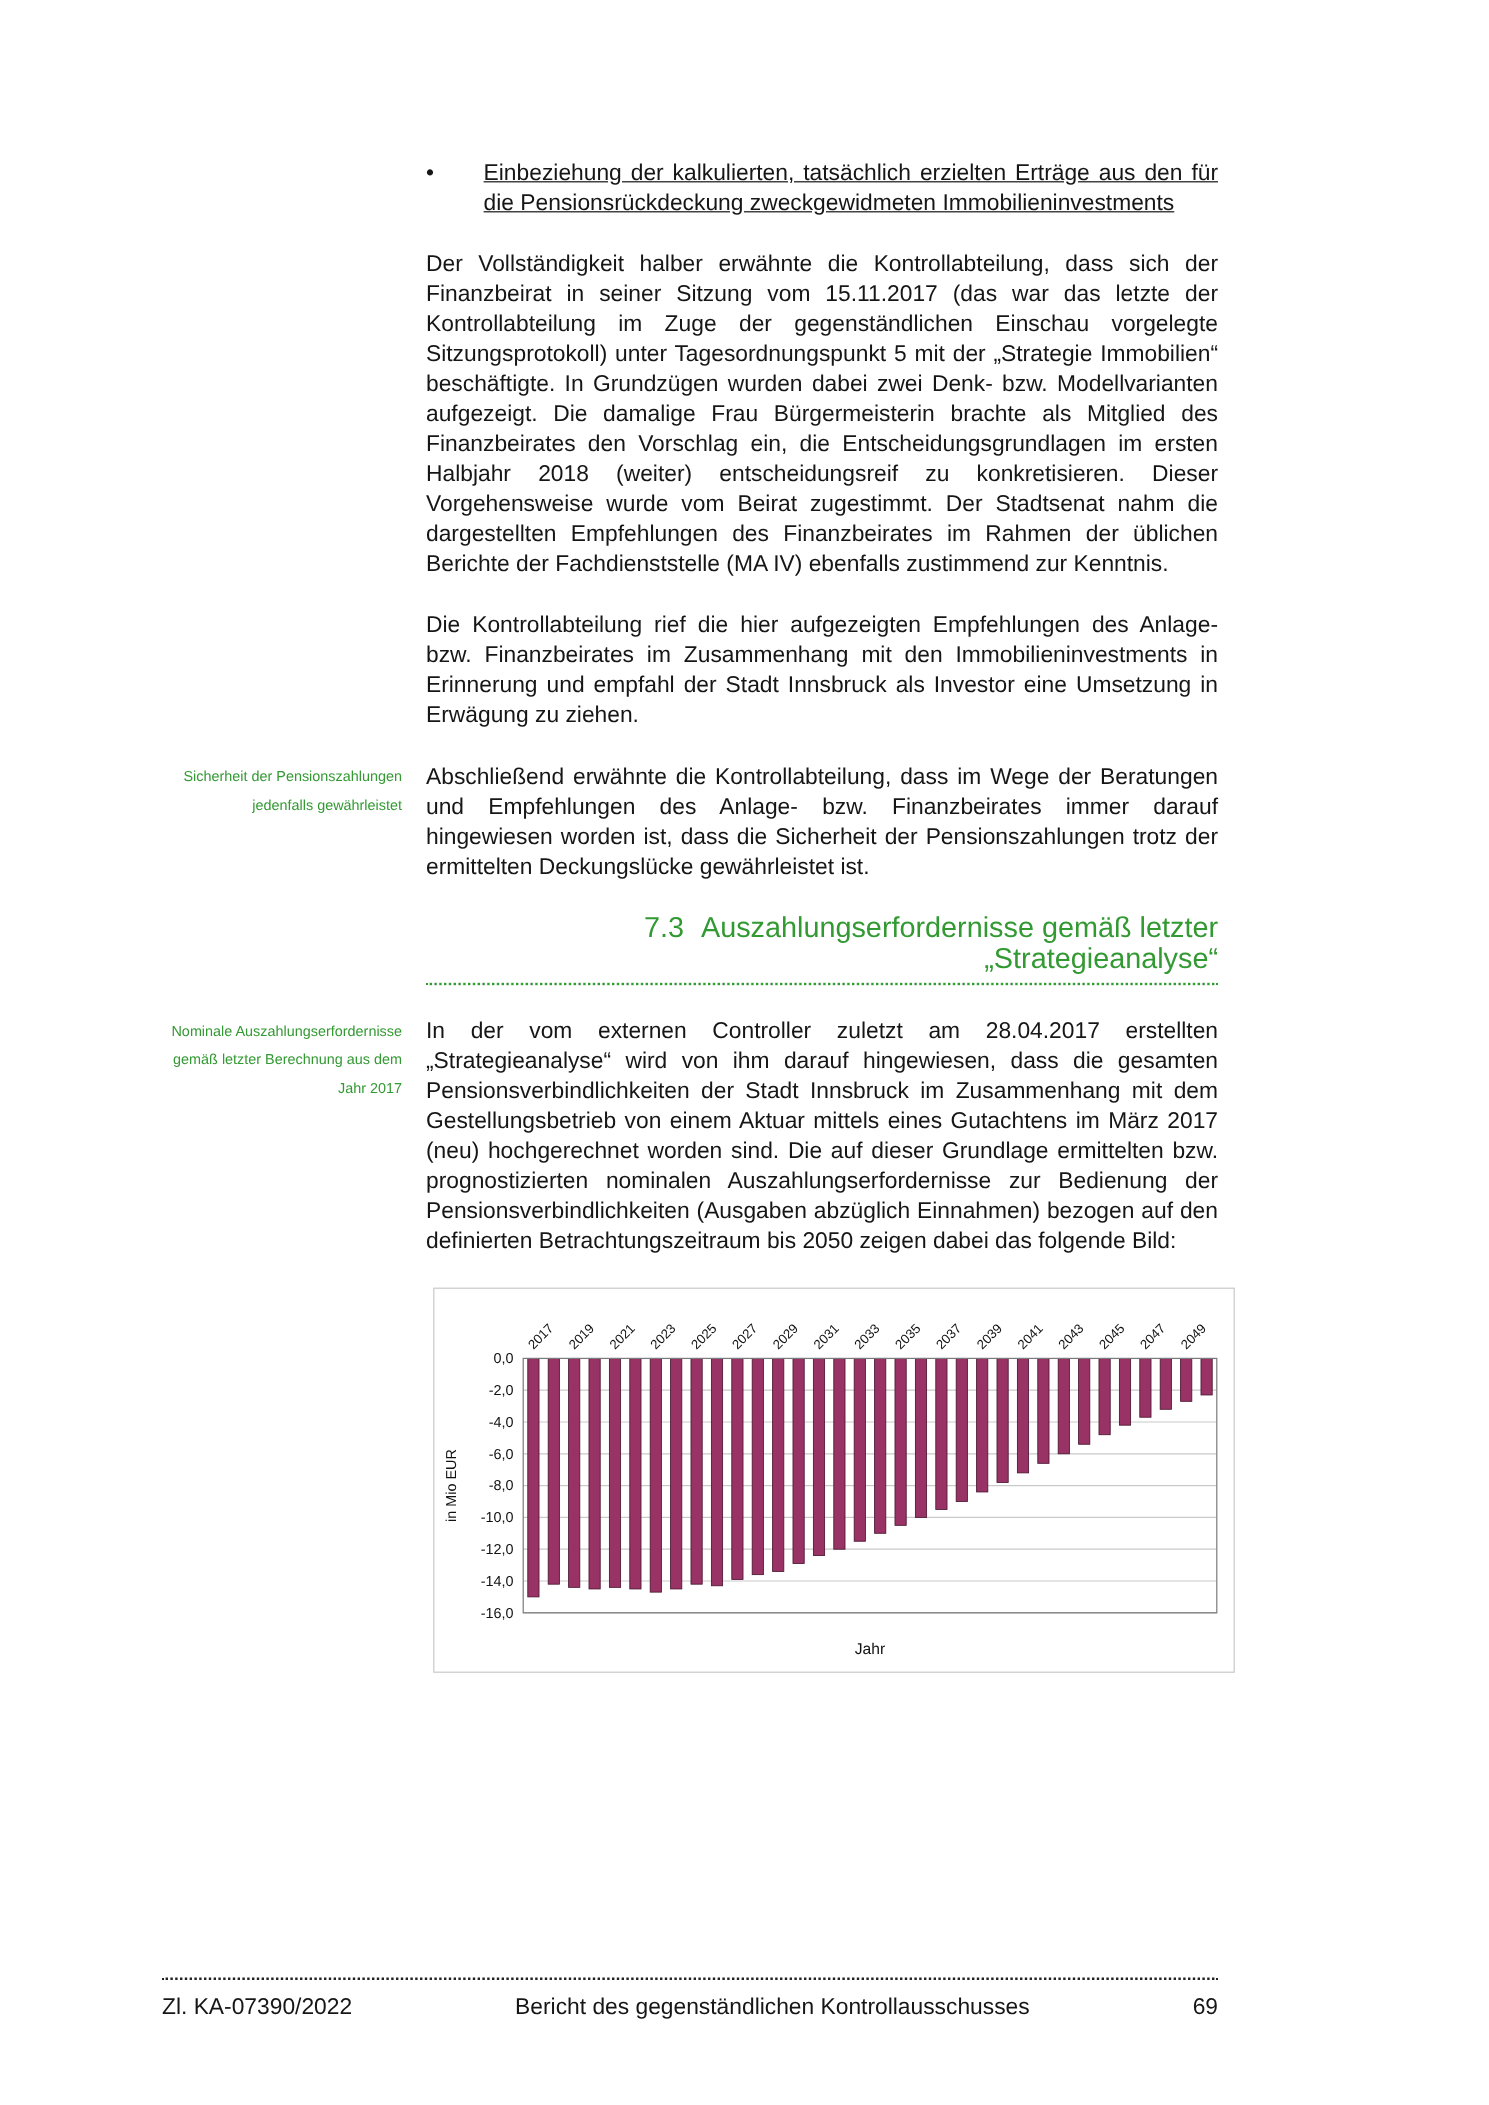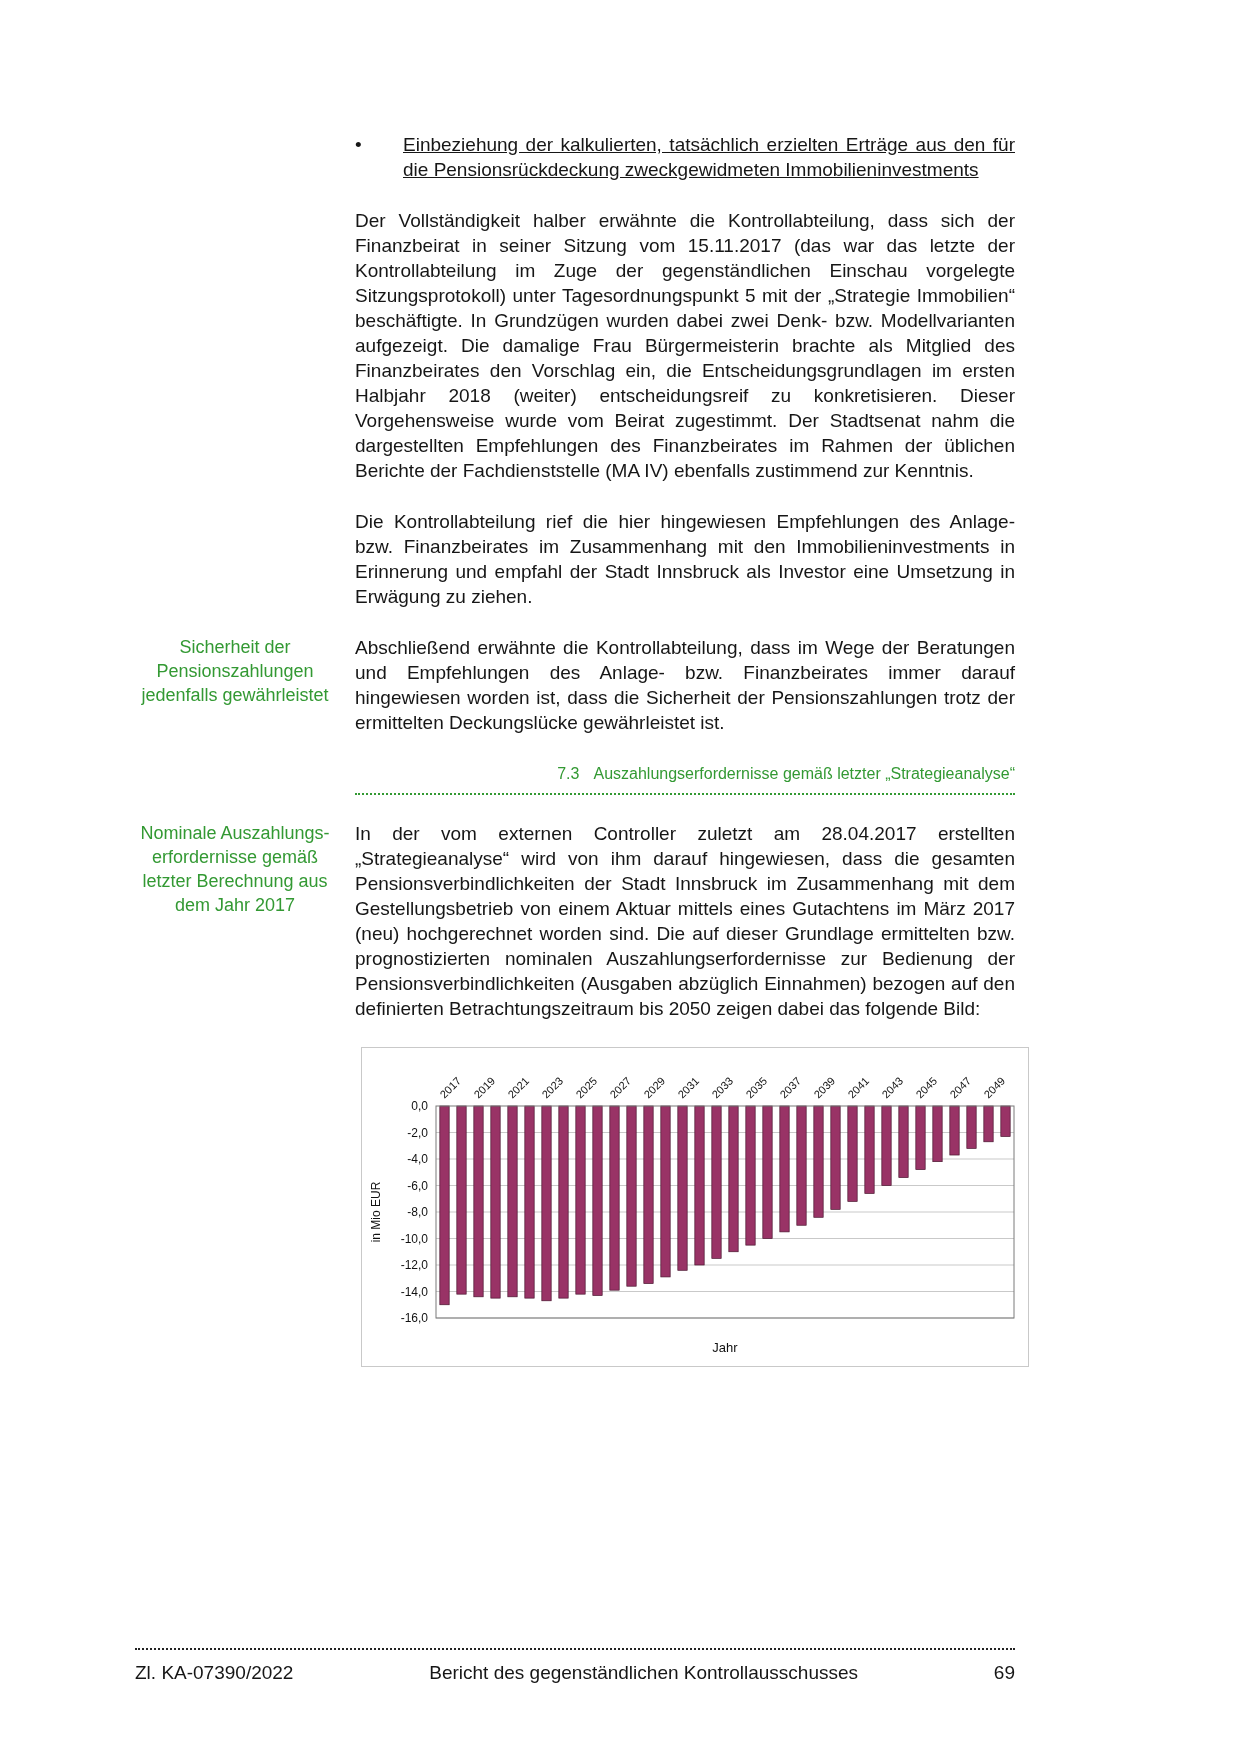--- a/index.html
+++ b/index.html
@@ -7,25 +7,25 @@
     --ink:#161616;
   }
   *{box-sizing:border-box;}
   body{margin:0;background:#ffffff;font-family:"Liberation Sans",sans-serif;color:var(--ink);}
   .page{position:relative;width:1241px;height:1754px;background:#ffffff;overflow:hidden;}
   .content{position:absolute;left:135px;top:132px;width:880px;}
   .row{display:grid;grid-template-columns:220px 660px;}
   .block{margin-bottom:26px;}
   p{margin:0;}
   .body-text{font-size:19px;line-height:25px;text-align:justify;color:var(--ink);}
-  .margin-note{color:var(--green);font-size:18px;line-height:24px;padding-right:20px;text-align:center;}
+  .margin-note{color:var(--green);font-size:12px;line-height:24px;padding-right:20px;text-align:right;}
   .bullet-row{display:flex;}
   .bullet-marker{width:28px;flex:0 0 28px;font-size:19px;line-height:25px;}
   .bullet-text{text-decoration:underline;flex:1;margin-left:20px;}
-  .heading{margin:0;font-weight:normal;color:var(--green);font-size:16px;line-height:26px;text-align:right;border-bottom:2px dotted var(--green);padding-bottom:6px;}
+  .heading{margin:0;font-weight:normal;color:var(--green);font-size:24px;line-height:26px;text-align:right;border-bottom:2px dotted var(--green);padding-bottom:6px;}
   .heading .h-num{margin-right:14px;}
   .chart-box{margin-left:6px;width:668px;border:1px solid #c9c9c9;background:#ffffff;padding:2px 0 0 0;}
   .footer{position:absolute;left:135px;top:1648px;width:880px;}
   .footer-rule{border-top:2.5px dotted #222;height:0;margin-bottom:11px;}
   .footer-row{display:grid;grid-template-columns:auto 1fr auto;font-size:19px;line-height:24px;color:var(--ink);}
   .footer-center{text-align:center;}
   .footer-right{text-align:right;}
 </style>
 </head>
 <body>
@@ -41,21 +41,21 @@
       </div>
     </div>
 
     <div class="row block">
       <div></div>
       <p class="body-text">Der Vollständigkeit halber erwähnte die Kontrollabteilung, dass sich der Finanzbeirat in seiner Sitzung vom 15.11.2017 (das war das letzte der Kontrollabteilung im Zuge der gegenständlichen Einschau vorgelegte Sitzungsprotokoll) unter Tagesordnungspunkt 5 mit der „Strategie Immobilien“ beschäftigte. In Grundzügen wurden dabei zwei Denk- bzw. Modellvarianten aufgezeigt. Die damalige Frau Bürgermeisterin brachte als Mitglied des Finanzbeirates den Vorschlag ein, die Entscheidungsgrundlagen im ersten Halbjahr 2018 (weiter) entscheidungsreif zu konkretisieren. Dieser Vorgehensweise wurde vom Beirat zugestimmt. Der Stadtsenat nahm die dargestellten Empfehlungen des Finanzbeirates im Rahmen der üblichen Berichte der Fachdienststelle (MA IV) ebenfalls zustimmend zur Kenntnis.</p>
     </div>
 
     <div class="row block">
       <div></div>
-      <p class="body-text">Die Kontrollabteilung rief die hier hingewiesen Empfehlungen des Anlage- bzw. Finanzbeirates im Zusammenhang mit den Immobilieninvestments in Erinnerung und empfahl der Stadt Innsbruck als Investor eine Umsetzung in Erwägung zu ziehen.</p>
+      <p class="body-text">Die Kontrollabteilung rief die hier aufgezeigten Empfehlungen des Anlage- bzw. Finanzbeirates im Zusammenhang mit den Immobilieninvestments in Erinnerung und empfahl der Stadt Innsbruck als Investor eine Umsetzung in Erwägung zu ziehen.</p>
     </div>
 
 
     <div class="row block">
       <div class="margin-note">Sicherheit der Pensionszahlungen jedenfalls gewährleistet</div>
       <p class="body-text">Abschließend erwähnte die Kontrollabteilung, dass im Wege der Beratungen und Empfehlungen des Anlage- bzw. Finanzbeirates immer darauf hingewiesen worden ist, dass die Sicherheit der Pensionszahlungen trotz der ermittelten Deckungslücke gewährleistet ist.</p>
     </div>
 
     <div class="row block">
       <div></div>

